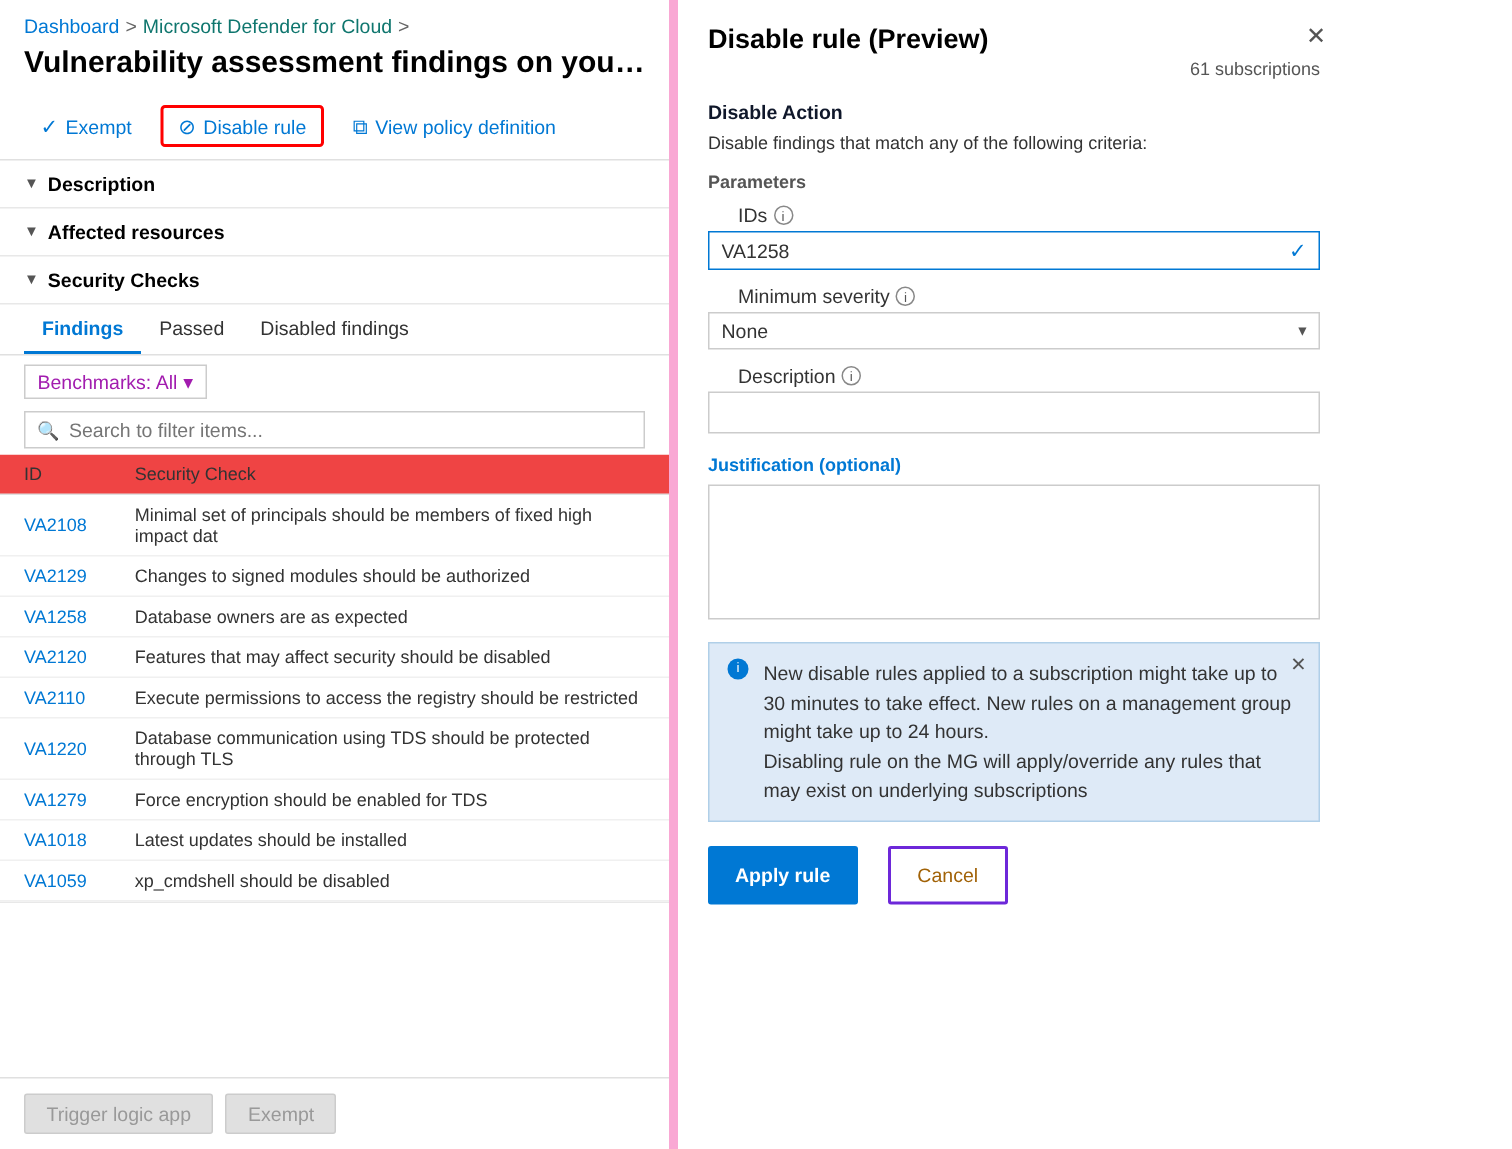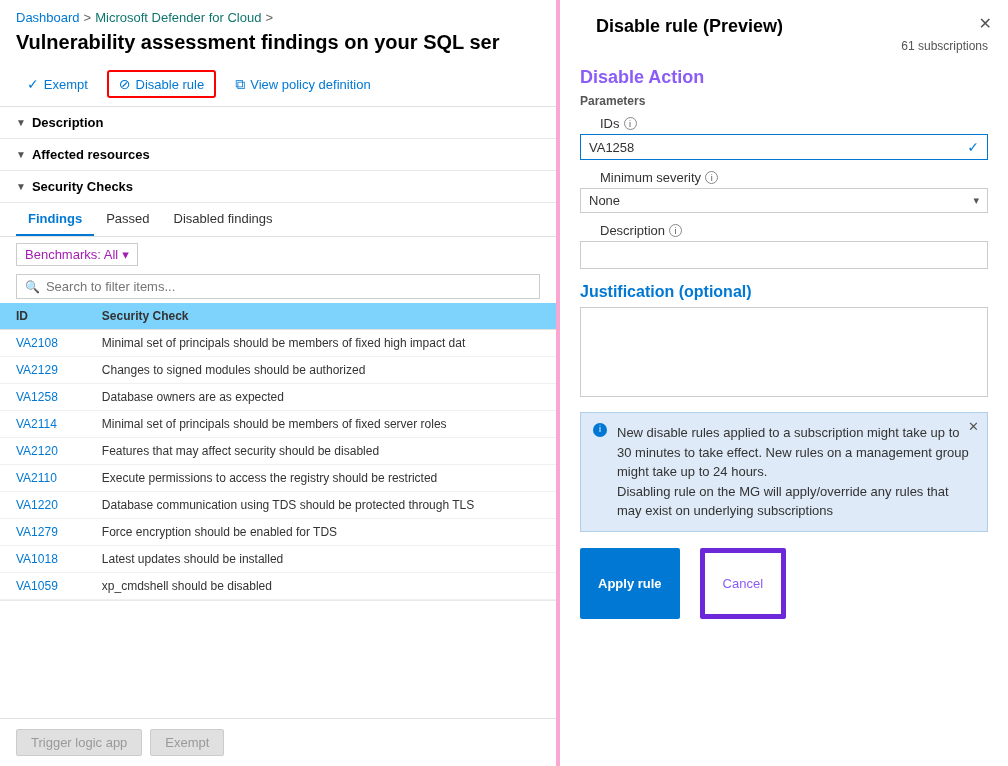--- a/index.html
+++ b/index.html
@@ -81,22 +81,22 @@
     .search-box input {
       border: none; outline: none; font-size: 13px; color: #666; width: 100%;
     }
     .search-icon-char { color: #888; font-size: 12px; }
 
     
     .table-container { overflow-y: auto; max-height: 340px; }
     table { width: 100%; border-collapse: collapse; }
     th {
       text-align: left; padding: 6px 16px;
-      font-weight: 700; font-size: 12px; color: #333;
-      border-bottom: 1px solid #e0e0e0; background: #7dd3fc;
+      font-weight: 400; font-size: 12px; color: #333;
+      border-bottom: 1px solid #e0e0e0; background: #ef4444;
     }
     td {
       padding: 6px 16px; font-size: 12px; color: #333;
       border-bottom: 1px solid #f0f0f0;
     }
     td.id-col { color: #0078d4; }
 
     
     .bottom-bar {
       display: flex; gap: 8px; padding: 10px 16px;
@@ -106,34 +106,34 @@
     .btn-disabled {
       padding: 5px 14px; background: #e0e0e0; color: #999;
       border: 1px solid #ccc; cursor: not-allowed; border-radius: 2px; font-size: 13px;
     }
 
     
     .main-layout {
       display: flex; width: 1008px; height: 766px; position: relative;
     }
     .left-panel {
-      width: 560px; height: 766px; overflow: hidden;
-      border-right: 4px solid #f9a8d4; position: relative;
+      width: 452px; height: 766px; overflow: hidden;
+      border-right: 6px solid #f9a8d4; position: relative;
     }
     .right-panel {
       width: 448px; height: 766px; overflow-y: auto;
       background: #fff; padding: 16px 20px; position: relative;
     }
 
     
     .panel-title {
-      font-size: 18px; font-weight: 600; color: #000; margin-bottom: 2px; margin-left: 16px;
+      font-size: 18px; font-weight: 600; color: #000; margin-bottom: 2px;
     }
     .panel-subtitle { font-size: 12px; color: #555; margin-bottom: 14px; text-align: right; }
-    .panel-section-title { font-size: 18px; font-weight: 600; margin-bottom: 6px; color: #8b5cf6; }
+    .panel-section-title { font-size: 13px; font-weight: 600; margin-bottom: 6px; color: #0f172a; }
     .panel-description { font-size: 12px; color: #333; margin-bottom: 12px; }
     .close-btn {
       position: absolute; top: 14px; right: 16px;
       background: none; border: none; cursor: pointer;
       font-size: 16px; color: #555;
     }
 
     .field-label {
       font-size: 12px; font-weight: 400; color: #333; margin-bottom: 3px;
       display: flex; align-items: center; gap: 4px; margin-left: 20px;
@@ -163,21 +163,21 @@
 
     .benchmarks-input {
       border: 1px solid #ccc; padding: 4px 8px;
       background: #fff; margin-bottom: 14px; height: 28px; width: 100%;
     }
     .benchmarks-input input {
       border: none; outline: none; width: 100%; font-size: 13px;
     }
 
     .justification-label {
-      font-size: 16px; font-weight: 600; color: #0078d4; margin-bottom: 6px;
+      font-size: 12px; font-weight: 600; color: #0078d4; margin-bottom: 6px;
     }
     .justification-textarea {
       width: 100%; height: 90px; border: 1px solid #ccc;
       padding: 6px 8px; font-size: 13px; resize: none;
       outline: none; color: #333; margin-bottom: 12px;
     }
 
     .info-box {
       background: #deeaf7; border: 1px solid #b0cfe8;
       padding: 10px 12px; margin-bottom: 16px; position: relative;
@@ -196,22 +196,22 @@
     }
     .info-box-content { display: flex; align-items: flex-start; gap: 6px; }
 
     .action-buttons { display: flex; gap: 20px; }
     .btn-primary {
       padding: 6px 18px; background: #0078d4; color: #fff;
       border: none; cursor: pointer; border-radius: 2px; font-size: 13px;
       font-weight: 600;
     }
     .btn-secondary {
-      padding: 23px 18px; background: #fff; color: #8b5cf6;
-      border: 5px solid #6d28d9; cursor: pointer; border-radius: 2px; font-size: 13px;
+      padding: 10px 18px; background: #fff; color: #a16207;
+      border: 2px solid #6d28d9; cursor: pointer; border-radius: 2px; font-size: 13px;
     }
 
     .params-label {
       font-size: 12px; font-weight: 600; color: #555; margin-bottom: 8px;
     }
   </style>
 </head>
 <body>
 
 <div class="main-layout">
@@ -293,24 +293,20 @@
   </tr>
               <tr>
     <td class="id-col">VA2129</td>
     <td>Changes to signed modules should be authorized</td>
   </tr>
               <tr>
     <td class="id-col">VA1258</td>
     <td>Database owners are as expected</td>
   </tr>
               <tr>
-    <td class="id-col">VA2114</td>
-    <td>Minimal set of principals should be members of fixed server roles</td>
-  </tr>
-              <tr>
     <td class="id-col">VA2120</td>
     <td>Features that may affect security should be disabled</td>
   </tr>
               <tr>
     <td class="id-col">VA2110</td>
     <td>Execute permissions to access the registry should be restricted</td>
   </tr>
               <tr>
     <td class="id-col">VA1220</td>
     <td>Database communication using TDS should be protected through TLS</td>
@@ -338,20 +334,21 @@
     </div>
   </div>
 
   <div class="right-panel">
     <button class="close-btn">✕</button>
 
     <div class="panel-title">Disable rule (Preview)</div>
     <div class="panel-subtitle">61 subscriptions</div>
 
     <div class="panel-section-title">Disable Action</div>
+    <div class="panel-description">Disable findings that match any of the following criteria:</div>
 
     <div class="params-label">Parameters</div>
 
     
     <div class="field-label">
       <span>IDs</span>
       <span class="info-icon">i</span>
     </div>
     <div class="ids-input-container">
       <input type="text" value="VA1258" style="">

